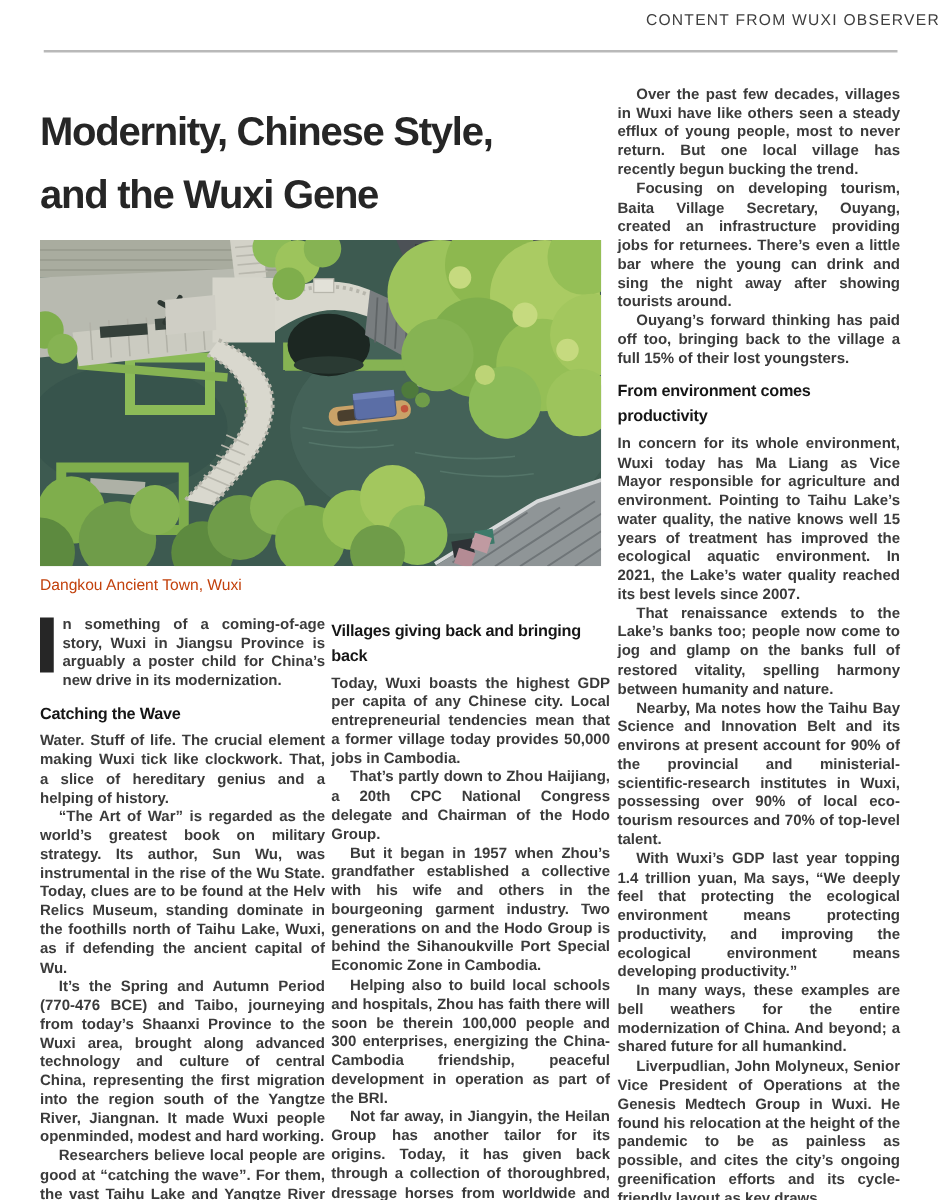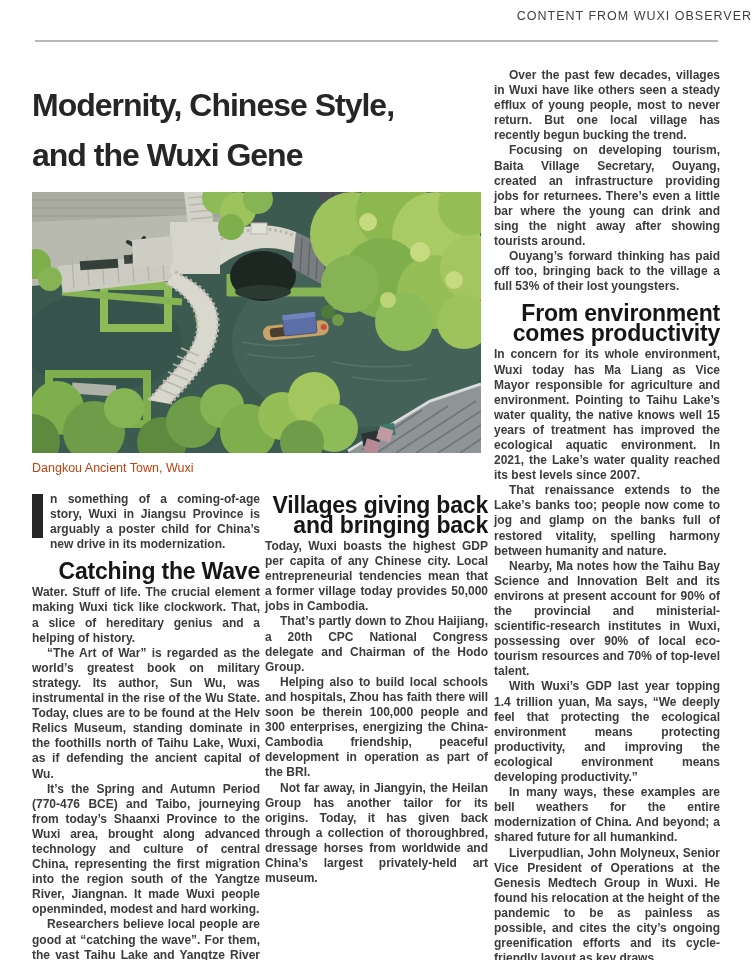--- a/index.html
+++ b/index.html
@@ -14,22 +14,22 @@
   .photo{position:absolute;top:192px;left:32px;width:449px;height:261px;margin:0;overflow:hidden;}
   .photo svg{display:block;}
   .caption{position:absolute;top:461px;left:32px;width:449px;
            font-size:12.5px;color:#c2410c;}
   .col{position:absolute;font-size:12px;line-height:15.1px;text-align:justify;color:#3b3b3b;}
   .col1{top:492px;left:32px;width:228px;}
   .col2{top:486px;left:265px;width:223px;}
   .col3{top:68px;left:494px;width:226px;}
   .col p{margin:0;text-indent:15px;font-weight:bold;}
   .col p.noindent,.col p.intro{text-indent:0;}
-  .col h2{margin:9px 0 4px 0;font-size:23px;line-height:20px;font-weight:bold;
-          letter-spacing:-0.2px;color:#161616;text-align:right;}
+  .col h2{margin:9px 0 4px 0;font-size:13px;line-height:20px;font-weight:bold;
+          letter-spacing:-0.2px;color:#161616;text-align:left;}
   .dropcap{float:left;width:11px;height:44px;background:#262626;color:transparent;
            overflow:hidden;margin:2px 7px 1px 0;}
 </style>
 </head>
 <body>
 
 <div class="page">
 
   <div class="kicker">CONTENT FROM WUXI OBSERVER</div>
   <div class="rule"></div>
@@ -164,28 +164,29 @@
     <p class="noindent">Water. Stuff of life. The crucial element making Wuxi tick like clockwork. That, a slice of hereditary genius and a helping of history.</p>
     <p>“The Art of War” is regarded as the world’s greatest book on military strategy. Its author, Sun Wu, was instrumental in the rise of the Wu State. Today, clues are to be found at the Helv Relics Museum, standing dominate in the foothills north of Taihu Lake, Wuxi, as if defending the ancient capital of Wu.</p>
     <p>It’s the Spring and Autumn Period (770-476 BCE) and Taibo, journeying from today’s Shaanxi Province to the Wuxi area, brought along advanced technology and culture of central China, representing the first migration into the region south of the Yangtze River, Jiangnan. It made Wuxi people openminded, modest and hard working.</p>
     <p>Researchers believe local people are good at “catching the wave”. For them, the vast Taihu Lake and Yangtze River represent locals’ broad view of the world; their water</p>
   </div>
 
   <div class="col col2">
     <h2>Villages giving back and bringing back</h2>
     <p class="noindent">Today, Wuxi boasts the highest GDP per capita of any Chinese city. Local entrepreneurial tendencies mean that a former village today provides 50,000 jobs in Cambodia.</p>
     <p>That’s partly down to Zhou Haijiang, a 20th CPC National Congress delegate and Chairman of the Hodo Group.</p>
+    <p>But it began in 1957 when Zhou’s grandfather established a collective with his wife and others in the bourgeoning garment industry. Two generations on and the Hodo Group is behind the Sihanoukville Port Special Economic Zone in Cambodia.</p>
     <p>Helping also to build local schools and hospitals, Zhou has faith there will soon be therein 100,000 people and 300 enterprises, energizing the China-Cambodia friendship, peaceful development in operation as part of the BRI.</p>
     <p>Not far away, in Jiangyin, the Heilan Group has another tailor for its origins. Today, it has given back through a collection of thoroughbred, dressage horses from worldwide and China’s largest privately-held art museum.</p>
   </div>
 
   <div class="col col3">
     <p>Over the past few decades, villages in Wuxi have like others seen a steady efflux of young people, most to never return. But one local village has recently begun bucking the trend.</p>
     <p>Focusing on developing tourism, Baita Village Secretary, Ouyang, created an infrastructure providing jobs for returnees. There’s even a little bar where the young can drink and sing the night away after showing tourists around.</p>
-    <p>Ouyang’s forward thinking has paid off too, bringing back to the village a full 53% of their lost youngsters.</p>
+    <p>Ouyang’s forward thinking has paid off too, bringing back to the village a full 15% of their lost youngsters.</p>
     <h2>From environment comes productivity</h2>
     <p class="noindent">In concern for its whole environment, Wuxi today has Ma Liang as Vice Mayor responsible for agriculture and environment. Pointing to Taihu Lake’s water quality, the native knows well 15 years of treatment has improved the ecological aquatic environment. In 2021, the Lake’s water quality reached its best levels since 2007.</p>
     <p>That renaissance extends to the Lake’s banks too; people now come to jog and glamp on the banks full of restored vitality, spelling harmony between humanity and nature.</p>
     <p>Nearby, Ma notes how the Taihu Bay Science and Innovation Belt and its environs at present account for 90% of the provincial and ministerial-scientific-research institutes in Wuxi, possessing over 90% of local eco-tourism resources and 70% of top-level talent.</p>
     <p>With Wuxi’s GDP last year topping 1.4 trillion yuan, Ma says, “We deeply feel that protecting the ecological environment means protecting productivity, and improving the ecological environment means developing productivity.”</p>
     <p>In many ways, these examples are bell weathers for the entire modernization of China. And beyond; a shared future for all humankind.</p>
     <p>Liverpudlian, John Molyneux, Senior Vice President of Operations at the Genesis Medtech Group in Wuxi. He found his relocation at the height of the pandemic to be as painless as possible, and cites the city’s ongoing greenification efforts and its cycle-friendly layout as key draws.</p>
     <p>The Genesis Medtech logo is a drop of water. Somewhat fitting. For were there ever to be a place where water would flow uphill, Wuxi would surely be it.</p>
   </div>
 

